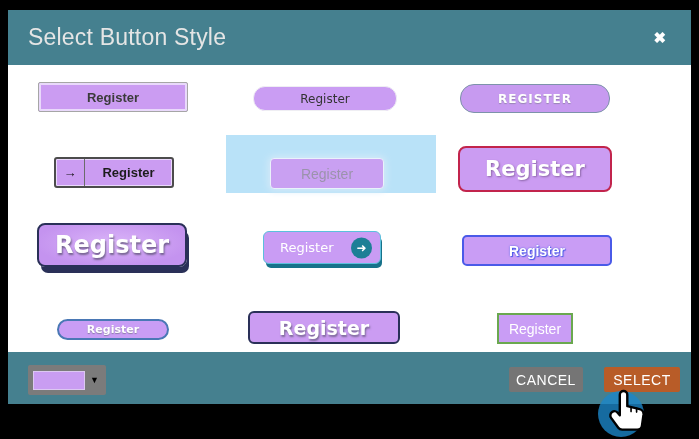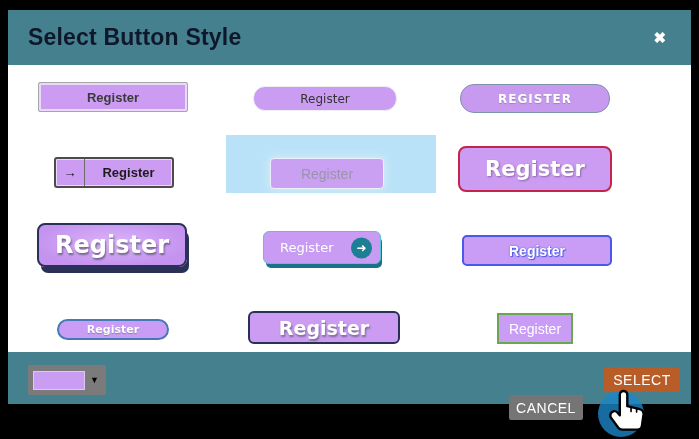--- a/index.html
+++ b/index.html
@@ -1,21 +1,21 @@
 <!DOCTYPE html>
 <html><head>
 <meta charset="utf-8">
 <style>
   * { margin:0; padding:0; box-sizing:border-box; }
   body { background:#000; font-family:"Liberation Sans", sans-serif; }
   .stage { position:relative; width:699px; height:439px; background:#000; overflow:hidden; }
 
   .modal-header { position:absolute; left:8px; top:10px; width:683px; height:55px; background:#45808f; }
-  .modal-title { position:absolute; left:20px; top:0; line-height:55px; font-size:23px; color:#0f172a;
-                 font-weight:700; letter-spacing:.2px; }
+  .modal-title { position:absolute; left:20px; top:0; line-height:55px; font-size:23px; color:#e5e5e5;
+                 font-weight:400; letter-spacing:.2px; }
   .modal-close { position:absolute; right:25px; top:50%; transform:translateY(-50%); color:#fff;
                  font-size:15px; font-weight:900; cursor:pointer; }
 
   .modal-body { position:absolute; left:8px; top:65px; width:683px; height:287px; background:#ffffff; }
   .modal-footer { position:absolute; left:8px; top:352px; width:683px; height:52px; background:#45808f; }
 
   .btn { position:absolute; display:flex; align-items:center; justify-content:center; cursor:pointer;
          white-space:nowrap; }
 
   .tile-selected { position:absolute; left:218px; top:70px; width:210px; height:58px; background:#b9e2f8; }
@@ -67,21 +67,21 @@
   .s12 { left:497px; top:313px; width:76px; height:31px; background:#c99df5; border:2px solid #6aa84f;
         color:#fff; font-size:14px; }
 
   
   .color-dropdown { position:absolute; left:28px; top:365px; width:78px; height:30px; background:#7b7b7b;
         border-radius:2px; display:flex; align-items:center; padding:0 5px; cursor:pointer; }
   .color-swatch { width:52px; height:19px; background:#c99df2; border:1px solid #dcc8f2; }
   .dropdown-caret { margin-left:5px; color:#000; font-size:9px; line-height:1; }
 
   .cancel-btn { left:509px; top:367px; width:74px; height:25px; background:#757575; color:#fff;
-        font-size:14px; letter-spacing:.5px; border-radius:2px;margin-top:28px; }
+        font-size:14px; letter-spacing:.5px; border-radius:2px; }
   .select-btn { left:604px; top:367px; width:76px; height:25px; background:#b85c28; color:#fff;
         font-size:14px; letter-spacing:.5px; border-radius:2px; }
 
   .click-circle { position:absolute; left:598px; top:391px; width:46px; height:46px; border-radius:50%;
         background:#1c86c8; opacity:.8; z-index:5; }
   .hand-cursor { position:absolute; left:606px; top:382px; width:48px; height:52px; z-index:6; }
 </style>
 </head>
 <body>
 

